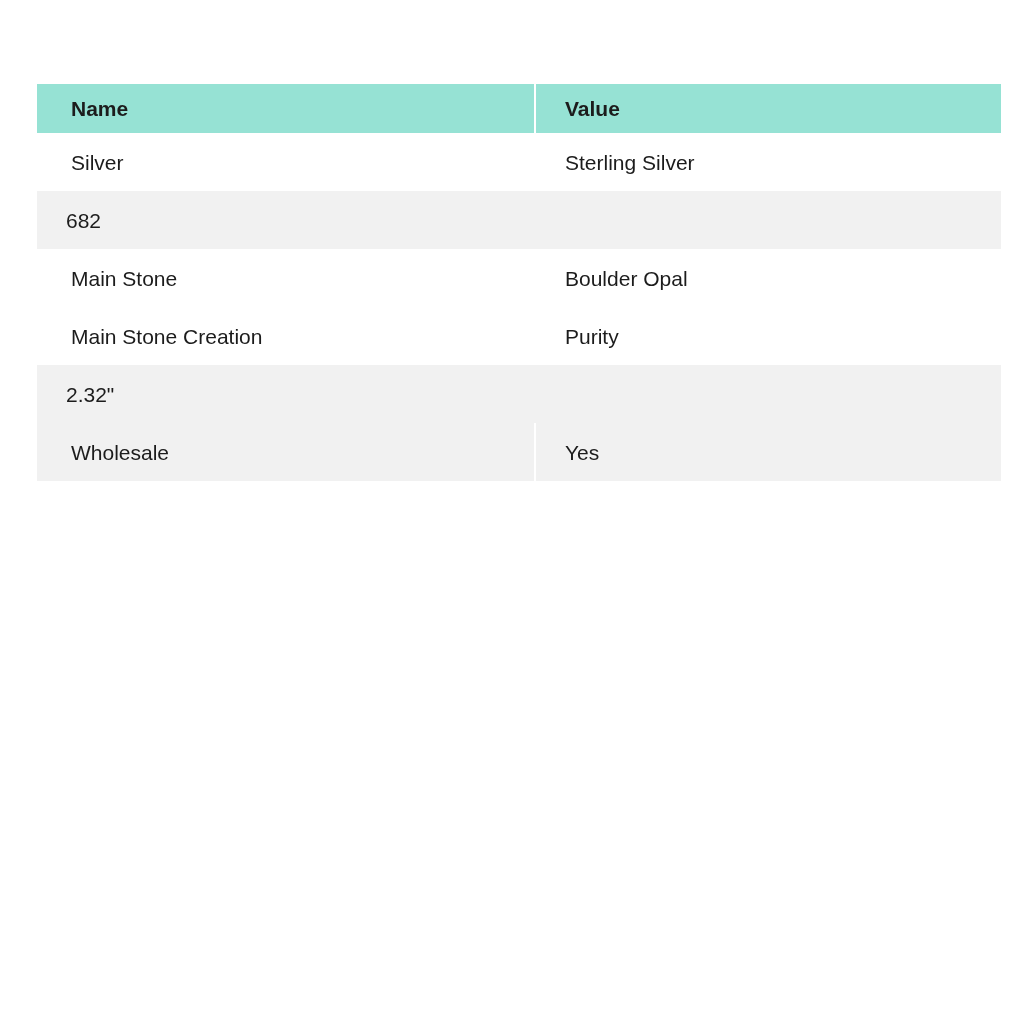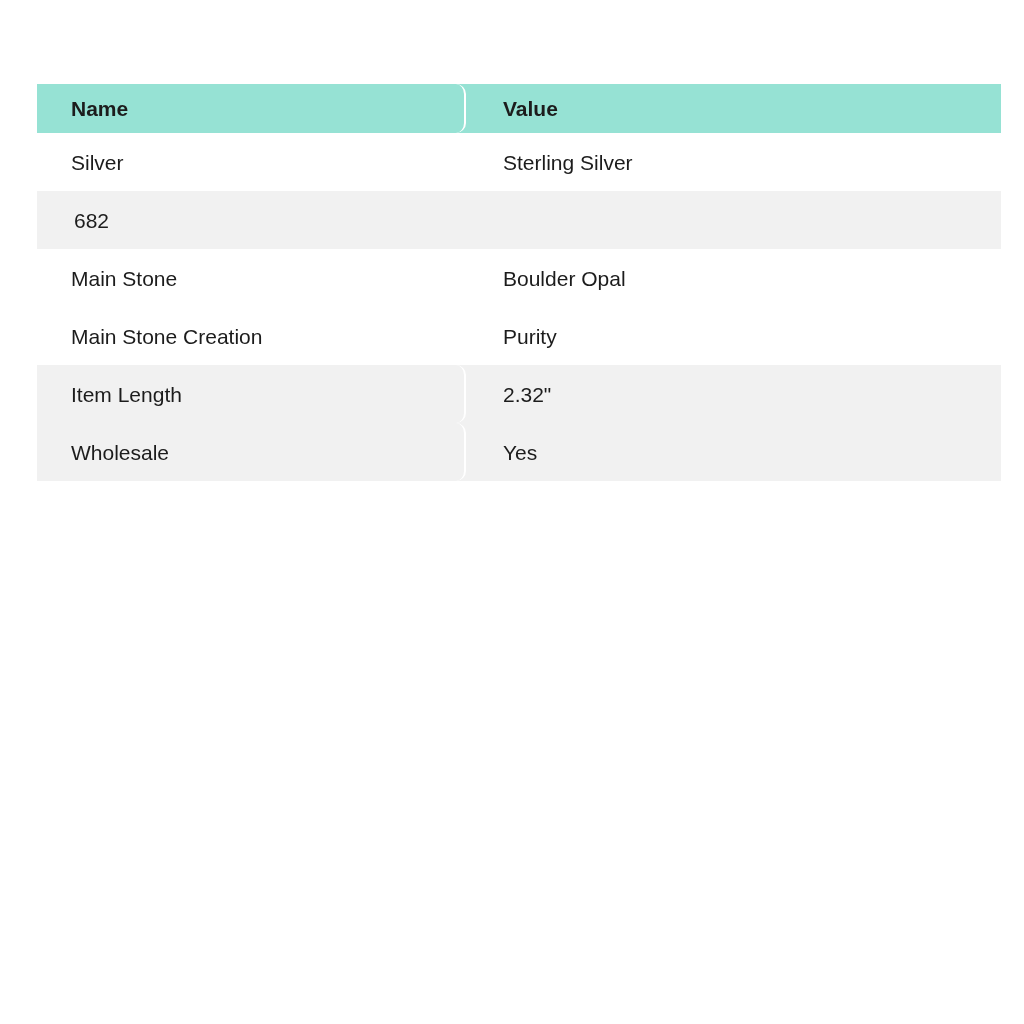--- a/index.html
+++ b/index.html
@@ -35,29 +35,28 @@
   }
   .cell {
     display: flex;
     align-items: center;
     font-size: 21px;
     line-height: 1;
     white-space: nowrap;
     overflow: hidden;
   }
   .cell.name {
-    width: 429px;
+    width: 499px;
     box-sizing: border-box;
     padding-left: 34px;
     border-right: 2px solid #ffffff;
-    border-radius: 10px;
   }
   .cell.value {
     flex: 1;
-    padding-left: 37px;
+    padding-left: 29px;
   }
 </style>
 </head>
 <body>
 
 <div class="spec-table">
 
   <div class="t-row header">
     <div class="cell name">Name</div>
     <div class="cell value">Value</div>
@@ -77,21 +76,20 @@
     <div class="cell value">Boulder Opal</div>
   </div>
 
 
   <div class="t-row even">
     <div class="cell name">Main Stone Creation</div>
     <div class="cell value">Purity</div>
   </div>
 
   <div class="t-row odd">
-    <div class="cell name">Item Length</div>
     <div class="cell value">2.32"</div>
   </div>
 
 
   <div class="t-row odd">
     <div class="cell name">Wholesale</div>
     <div class="cell value">Yes</div>
   </div>
 
 </div>

